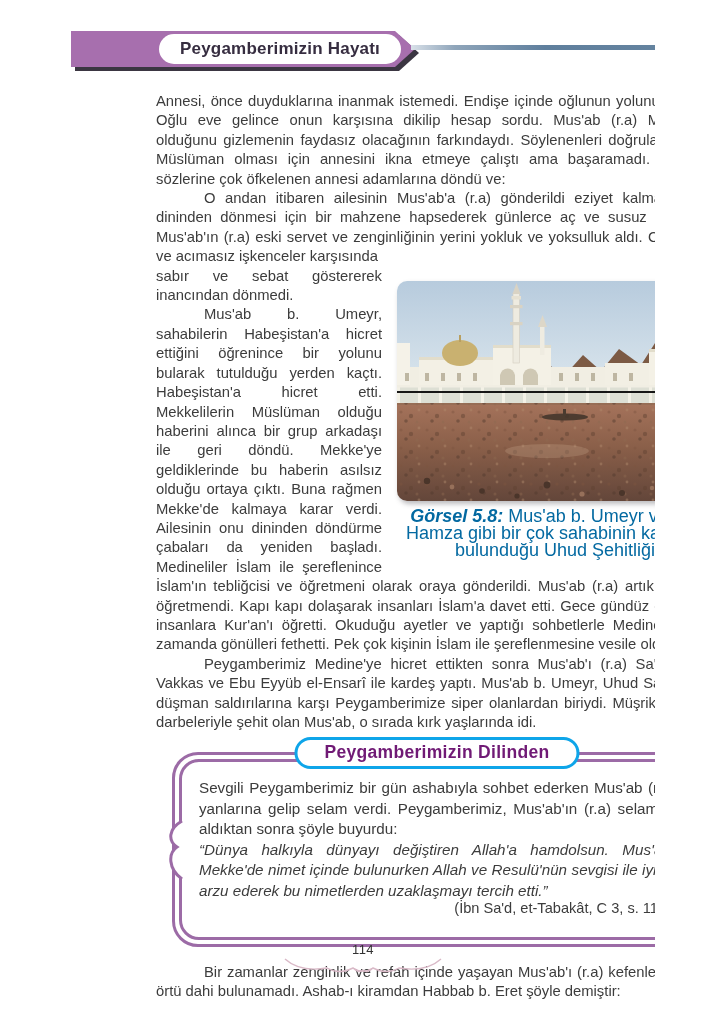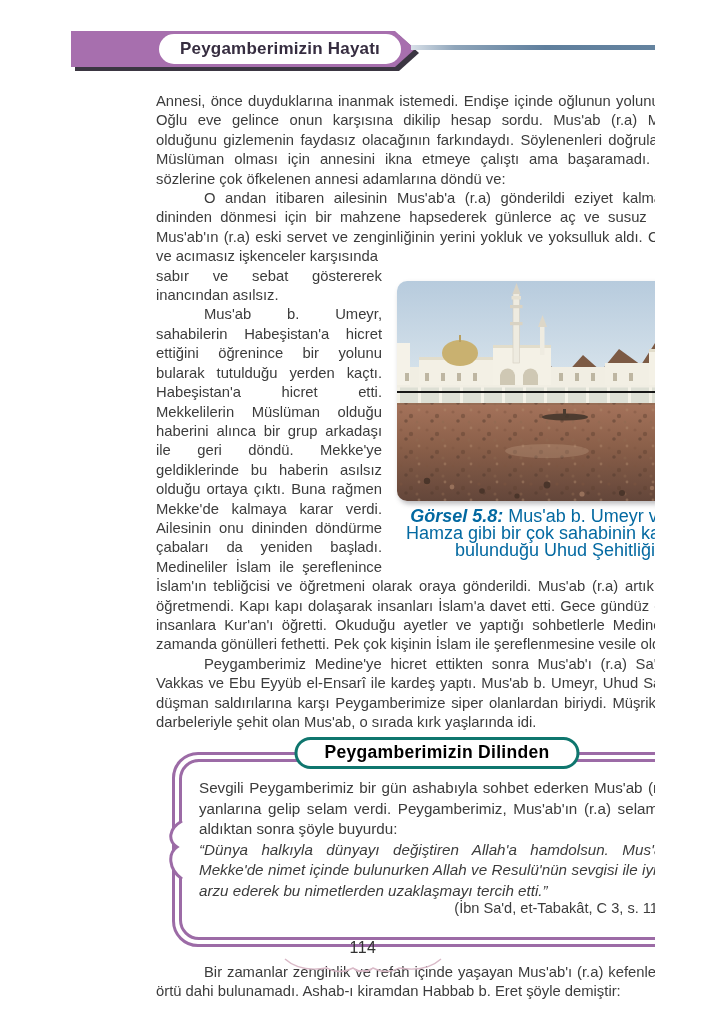--- a/index.html
+++ b/index.html
@@ -27,31 +27,31 @@
   .photo-frame{width:316px;height:220px;margin:0 auto;border-radius:10px;overflow:hidden;
     box-shadow:2px 3px 5px rgba(60,60,70,.35);}
   .photo-frame svg{display:block;}
   figcaption{margin-top:7px;font-size:18px;line-height:17px;text-align:center;color:#0369a1;}
   .cap-label{font-weight:bold;font-style:italic;}
   
   .qbox-outer{clear:right;position:relative;margin:20px 14px 0 16px;border:3px solid #9c6ba6;
     border-radius:26px;padding:4px;}
   .qbox-inner{border:3px solid #9c6ba6;border-radius:20px;padding:16px 17px 18px;background:#fff;}
   .qbox-title{position:absolute;top:-18px;left:50%;transform:translateX(-50%);background:#ffffff;
-    border:3px solid #0f766e;border-radius:20px;padding:3px 27px;font-weight:bold;font-size:17.5px;
-    color:#000000;white-space:nowrap;z-index:2;letter-spacing:.3px;}
+    border:3px solid #0ea5e9;border-radius:20px;padding:3px 27px;font-weight:bold;font-size:17.5px;
+    color:#701a75;white-space:nowrap;z-index:2;letter-spacing:.3px;}
   .qbox-inner p{font-size:15.2px;line-height:20.5px;}
   .quote-text{font-style:italic;}
   .quote-cite{display:block;text-align:right;font-style:normal;font-size:14.6px;margin-top:-3px;}
   .brace{position:absolute;top:50%;margin-top:-30px;z-index:1;}
   .brace.left{left:-9px;}
   .brace.right{right:-9px;transform:scaleX(-1);}
   
   .pagenum-wrap{position:absolute;left:0;right:0;bottom:48px;text-align:center;}
-  .pagenum{font-size:16px;color:#333333;letter-spacing:.5px;}
+  .pagenum{font-size:13px;color:#333333;letter-spacing:.5px;}
   .pagenum-orn{display:block;margin:1px auto 0;}
 </style>
 </head>
 <body>
 
 <div class="page">
 
   <div class="banner-wrap">
     <div class="banner-shadow"></div>
     <div class="banner"></div>
@@ -156,21 +156,21 @@
               <circle cx="185" cy="213" r="2.6"></circle>
               <circle cx="255" cy="207" r="2.2"></circle>
           </g>
         </svg>
       </div>
       <figcaption>
         <span class="cap-label">Görsel 5.8:</span><span> Mus'ab b. Umeyr ve Hz. Hamza gibi bir çok sahabinin kabrinin bulunduğu Uhud Şehitliği</span>
       </figcaption>
     </figure>
 
-    <p>sabır ve sebat göstererek inancından asılsız.</p>
+    <p>sabır ve sebat göstererek inancından dönmedi.</p>
     <p class="indent"><span>Mus'ab b. Umeyr, sahabilerin Habeşistan'a hicret ettiğini öğrenince bir yolunu bularak tutulduğu yerden kaçtı. Habeşistan'a hicret etti. Mekkelilerin Müslüman olduğu haberini alınca bir grup arkadaşı ile geri döndü. Mekke'ye geldiklerinde bu haberin asılsız olduğu ortaya çıktı. Buna rağmen Mekke'de kalmaya karar verdi. Ailesinin onu dininden döndürme çabaları da yeniden başladı. Medineliler İslam ile şereflenince İslam'ın tebliğcisi ve öğretmeni olarak oraya gönderildi. Mus'ab (r.a) artık genç bir öğretmendi. Kapı kapı dolaşarak insanları İslam'a davet etti. Gece gündüz demeden insanlara Kur'an'ı öğretti. Okuduğu ayetler ve yaptığı sohbetlerle Medine'de kısa zamanda gönülleri fethetti. Pek çok kişinin İslam ile şereflenmesine vesile oldu.</span><sup>17</sup></p>
     <p class="indent">Peygamberimiz Medine'ye hicret ettikten sonra Mus'ab'ı (r.a) Sa'd b. Ebi Vakkas ve Ebu Eyyüb el-Ensarî ile kardeş yaptı. Mus'ab b. Umeyr, Uhud Savaşı'nda düşman saldırılarına karşı Peygamberimize siper olanlardan biriydi. Müşriklerin kılıç darbeleriyle şehit olan Mus'ab, o sırada kırk yaşlarında idi.</p>
 
     <div class="qbox-outer">
       <div class="qbox-title">Peygamberimizin Dilinden</div>
       <svg class="brace left" width="18" height="60" viewBox="0 0 18 60">
         <path d="M16,1 C2,9 2,21 11,27 C2,33 2,49 16,59" fill="#ffffff" stroke="#9c6ba6" stroke-width="3"></path>
       </svg>
       <svg class="brace right" width="18" height="60" viewBox="0 0 18 60">
         <path d="M16,1 C2,9 2,21 11,27 C2,33 2,49 16,59" fill="#ffffff" stroke="#9c6ba6" stroke-width="3"></path>

